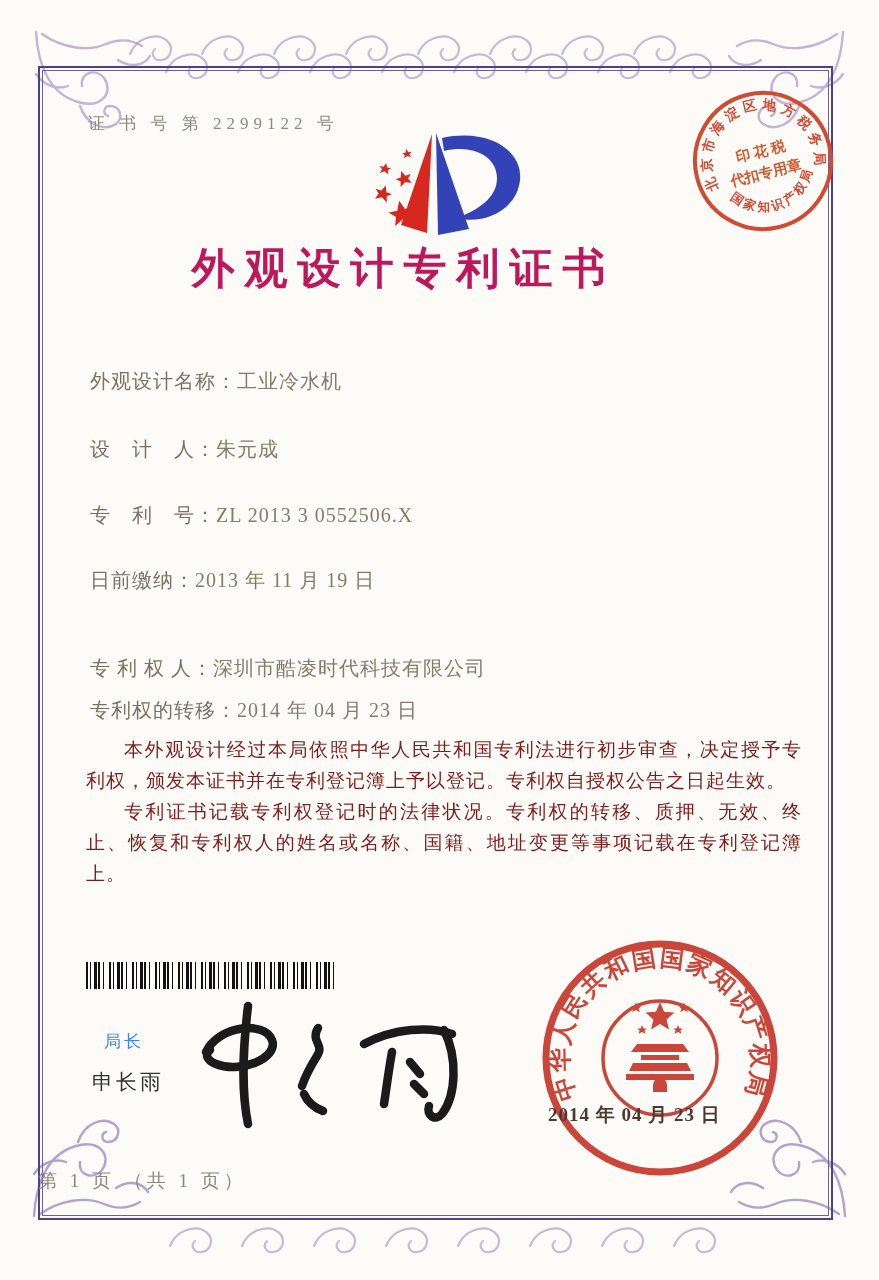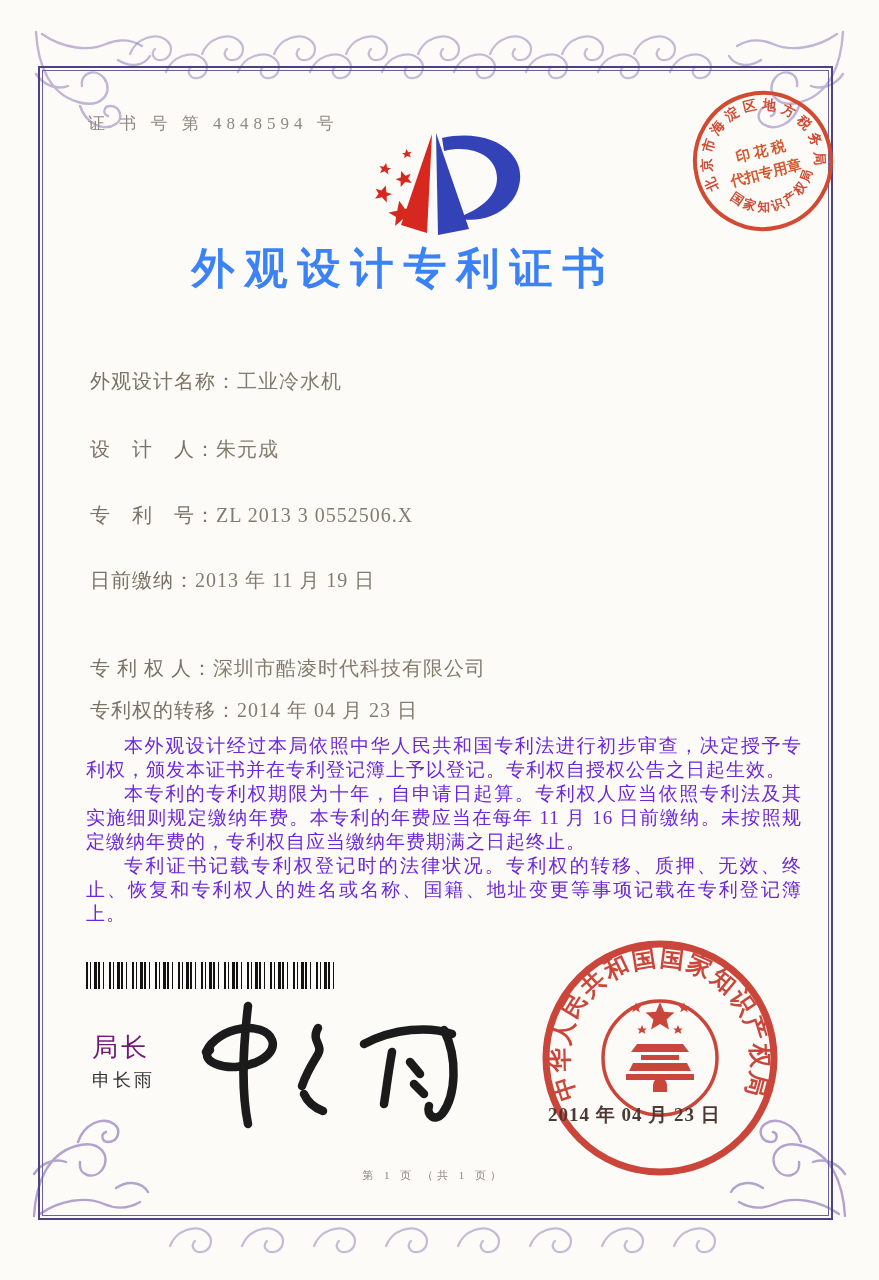--- a/index.html
+++ b/index.html
@@ -16,51 +16,51 @@
   }
   .frame-inner{
     position:absolute;left:2px;top:2px;right:2px;bottom:2px;
     border:1px solid #6a5fa0;
   }
   .cert-no{
     left:88px;top:112px;font-size:17px;letter-spacing:5px;color:#8f8a80;
   }
   .title{
     left:38px;top:240px;width:731px;text-align:center;
-    font-size:43px;letter-spacing:10px;font-weight:600;color:#3b82f6;
+    font-size:43px;letter-spacing:10px;font-weight:600;color:#be185d;
   }
   .field-row{left:90px;font-size:20px;letter-spacing:1px;color:#7b7265;white-space:nowrap;}
   .field-row .val{color:#837b6d;margin-top:38px;}
   .r0{top:368px}.r1{top:436px}.r2{top:502px}.r3{top:567px}.r4{top:655px}.r5{top:697px}
   .body-text{
     left:86px;top:734px;width:716px;
-    font-size:19px;line-height:24px;letter-spacing:1px;
-    color:#6d28d9;text-align:justify;
+    font-size:19px;line-height:31px;letter-spacing:1px;
+    color:#7f1d1d;text-align:justify;
   }
   .body-text p{margin:0;text-indent:2em;}
   .barcode{
     left:86px;top:962px;width:252px;height:27px;
     background:repeating-linear-gradient(to right,
       #111 0px,#111 2px,transparent 2px,transparent 4px,
       #111 4px,#111 5px,transparent 5px,transparent 8px,
       #111 8px,#111 11px,transparent 11px,transparent 12px,
       #111 12px,#111 14px,transparent 14px,transparent 17px,
       #111 17px,#111 18px,transparent 18px,transparent 23px);
   }
-  .signer-title{left:92px;top:1030px;font-size:26px;letter-spacing:3px;color:#701a75;
+  .signer-title{left:104px;top:1030px;font-size:17px;letter-spacing:3px;color:#3b82f6;
     font-family:"Liberation Sans","DejaVu Sans",sans-serif;}
-  .signer-name{left:92px;top:1068px;font-size:18px;letter-spacing:3px;color:#333;
+  .signer-name{left:92px;top:1068px;font-size:21px;letter-spacing:3px;color:#333;
     font-family:"Liberation Sans","DejaVu Sans",sans-serif;}
   .seal-date{
     left:548px;top:1102px;font-size:19px;font-weight:bold;
     letter-spacing:1px;color:#4d3833;z-index:6;
   }
   .footer{
-    left:38px;top:1168px;width:791px;text-align:center;
-    font-size:11px;letter-spacing:4px;color:#8d887f;
+    left:38px;top:1168px;width:791px;
+    font-size:19px;letter-spacing:4px;color:#8d887f;
   }
   .stamp-wrap{left:688px;top:86px;width:150px;height:150px;transform:rotate(-14deg);z-index:5;}
   .seal-wrap{left:540px;top:938px;width:240px;height:240px;z-index:5;opacity:.93;}
   .logo-wrap{left:356px;top:128px;width:192px;height:110px;}
   .sig-wrap{left:168px;top:1000px;width:324px;height:132px;z-index:4;}
   .deco{left:0;top:0;width:879px;height:1280px;pointer-events:none;z-index:1;}
   .content-layer{z-index:2;}
 </style>
 </head>
 <body>
@@ -118,21 +118,21 @@
     </g>
   <g opacity="0.75" transform="translate(853,1096) scale(-1,1)">
       <use href="#cnr"></use>
     </g>
 </svg>
 
 <div class="abs frame content-layer">
   <div class="frame-inner"></div>
 </div>
 
-<div class="abs cert-no content-layer">证 书 号 第 4848594 号</div>
+<div class="abs cert-no content-layer">证 书 号 第 2299122 号</div>
 
 <svg class="abs logo-wrap content-layer" viewBox="0 0 192 110">
   <defs>
     <polygon id="star" points="0,-10 2.94,-3.09 9.51,-3.09 4.76,1.18 6.88,7.64 0,3.82 -6.88,7.64 -4.76,1.18 -9.51,-3.09 -2.94,-3.09"></polygon>
   </defs>
   <g>
     <path d="M86,10 C132,0 167,22 164,52 C161,83 126,97 101,90 C122,82 141,70 141,50 C141,28 116,16 88,23 Z" fill="#3442b8"></path>
     <polygon points="80,5 113,101 82,107" fill="#3442b8"></polygon>
     <polygon points="76,6 71,105 45,97" fill="#d6281e"></polygon>
   </g>
@@ -149,21 +149,20 @@
 
 <div class="abs field-row r0 content-layer"><span>外观设计名称：</span><span class="val">工业冷水机</span></div>
 <div class="abs field-row r1 content-layer"><span>设　计　人：</span><span class="val">朱元成</span></div>
 <div class="abs field-row r2 content-layer"><span>专　利　号：</span><span class="val">ZL 2013 3 0552506.X</span></div>
 <div class="abs field-row r3 content-layer"><span>日前缴纳：</span><span class="val">2013 年 11 月 19 日</span></div>
 <div class="abs field-row r4 content-layer"><span>专 利 权 人：</span><span class="val">深圳市酷凌时代科技有限公司</span></div>
 <div class="abs field-row r5 content-layer"><span>专利权的转移：</span><span class="val">2014 年 04 月 23 日</span></div>
 
 <div class="abs body-text content-layer">
   <p>本外观设计经过本局依照中华人民共和国专利法进行初步审查，决定授予专利权，颁发本证书并在专利登记簿上予以登记。专利权自授权公告之日起生效。</p>
-  <p>本专利的专利权期限为十年，自申请日起算。专利权人应当依照专利法及其实施细则规定缴纳年费。本专利的年费应当在每年 11 月 16 日前缴纳。未按照规定缴纳年费的，专利权自应当缴纳年费期满之日起终止。</p>
   <p>专利证书记载专利权登记时的法律状况。专利权的转移、质押、无效、终止、恢复和专利权人的姓名或名称、国籍、地址变更等事项记载在专利登记簿上。</p>
 </div>
 
 <div class="abs barcode content-layer"></div>
 
 <div class="abs signer-title content-layer">局长</div>
 <div class="abs signer-name content-layer">申长雨</div>
 
 <svg class="abs sig-wrap" viewBox="0 0 324 132">
   <g fill="none" stroke="#1b1b1b" stroke-width="8.5" stroke-linecap="round" stroke-linejoin="round">

